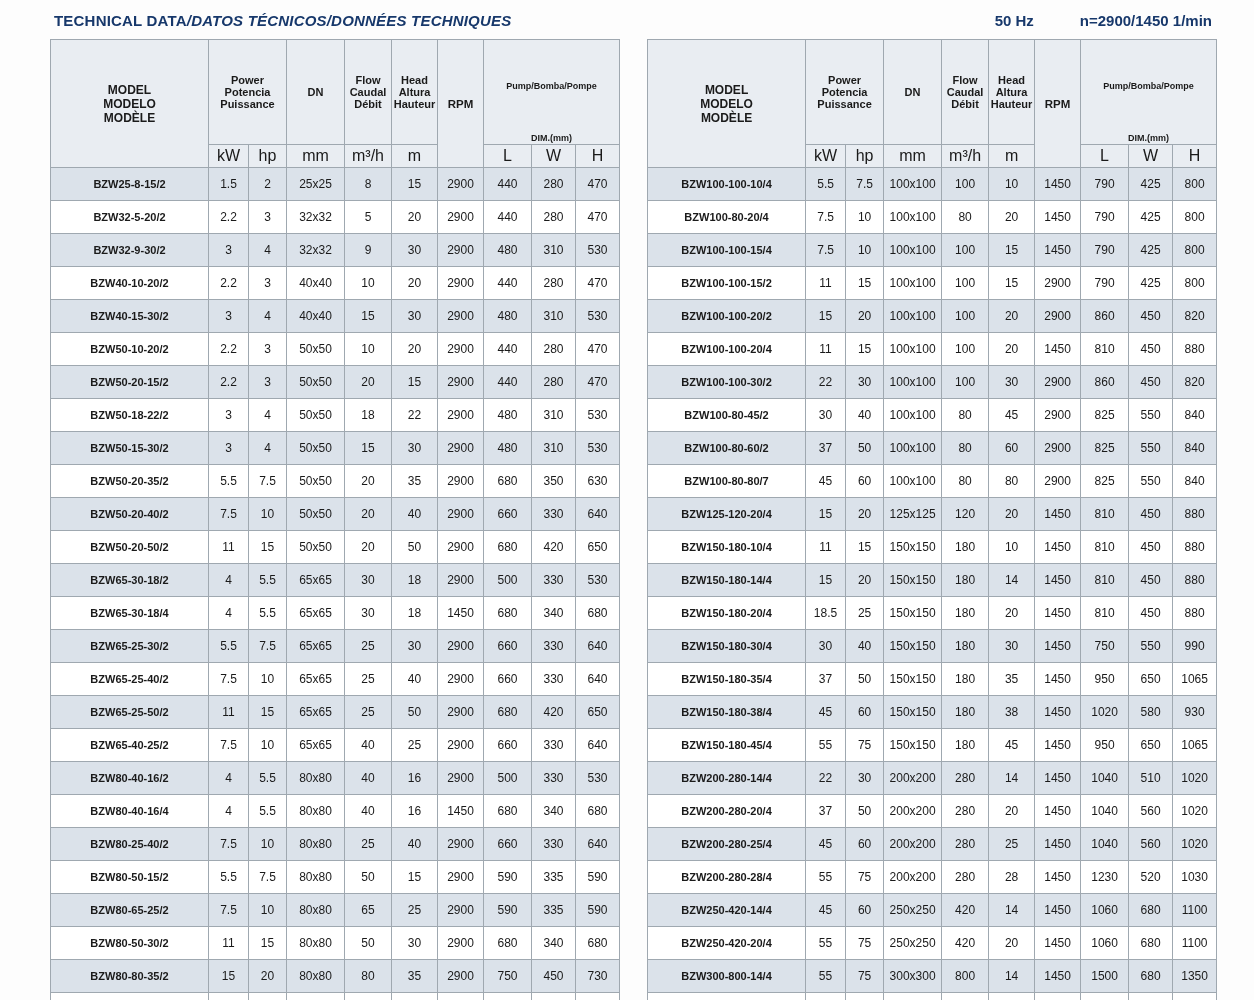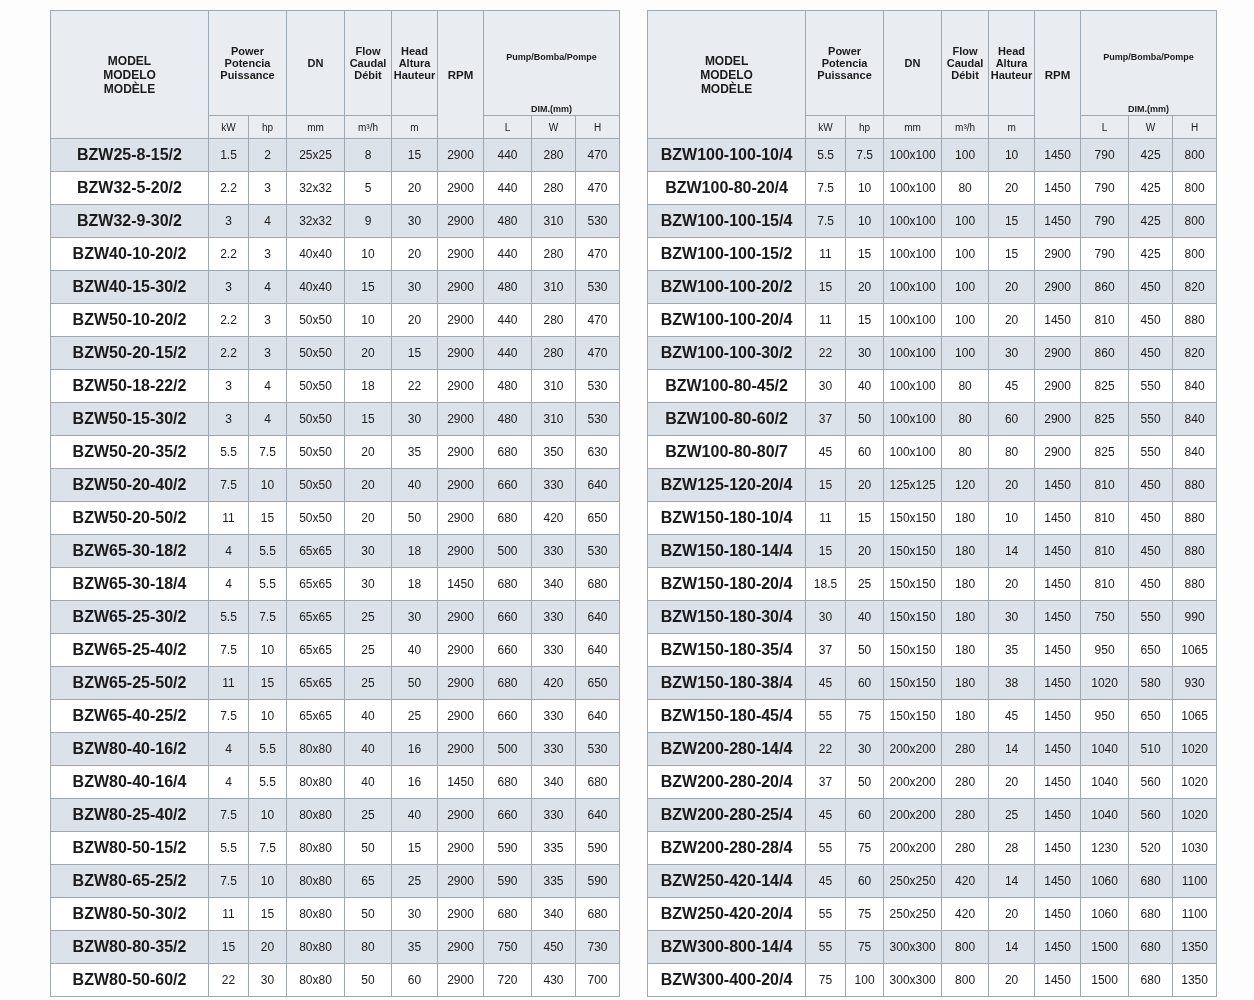--- a/index.html
+++ b/index.html
@@ -26,32 +26,41 @@
   th, td {
     border: 1px solid var(--border, #9fa8b0);
     text-align: center; vertical-align: middle;
     overflow: hidden; white-space: nowrap;
   }
   thead th { background: var(--header_bg, #e9edf2); font-weight: bold; }
   .hdr-line1 { font-size: 12px; font-weight: bold; line-height: 14px; }
   .hdr-small { font-size: 11px; font-weight: bold; line-height: 12px; }
   .hdr-dim   { font-size: 9px;  font-weight: bold; line-height: 11px; margin-top: 41px; }
   .it { }
-  .units-row th { font-size: 10px; font-weight: normal; height: 23px; background: var(--header_bg, #e9edf2); }
+  .units-row th { font-size: 16px; font-weight: normal; height: 23px; background: var(--header_bg, #e9edf2); }
   .th-rpm { font-size: 11.5px; }
 
   tbody td { font-size: 12px; height: 33px; background: #ffffff; }
   tbody tr.alt td { background: var(--row_alt, #dbe2ea); }
-  td.model-cell { font-weight: bold; font-size: 16px; }
+  td.model-cell { font-weight: bold; font-size: 11px; }
 </style>
 </head>
 <body>
 
 <div class="page">
 
+  <div class="titlebar">
+    <div class="title">
+      <span>TECHNICAL DATA</span><span class="it">/DATOS TÉCNICOS/DONNÉES TECHNIQUES</span>
+    </div>
+    <div class="freq-block">
+      <span>50 Hz</span>
+      <span>n=2900/1450 1/min</span>
+    </div>
+  </div>
 
   <div class="tables">
 
     <table>
       <colgroup>
         <col style="width:158px">
           <col style="width:40px">
           <col style="width:38px">
           <col style="width:58px">
         <col style="width:47px">

